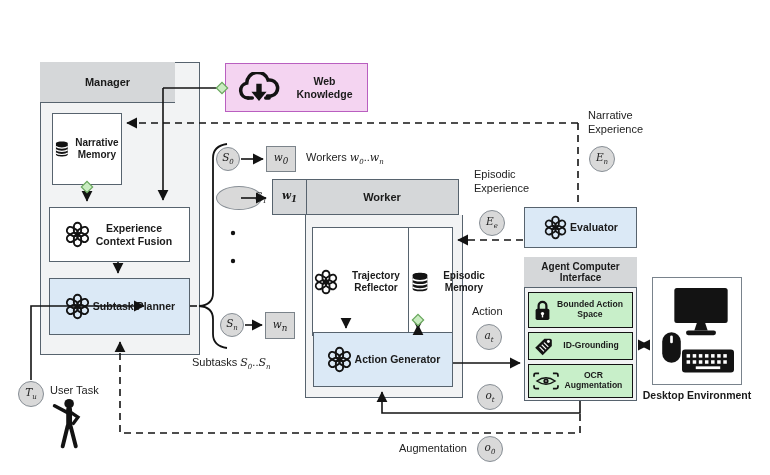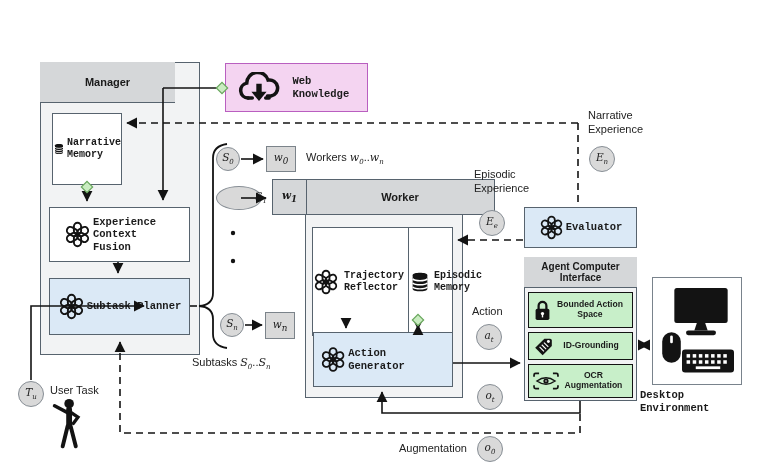--- a/index.html
+++ b/index.html
@@ -8,21 +8,21 @@
   .abs{position:absolute;box-sizing:border-box;}
   .panel{border:1.6px solid #57636e;background:#f2f3f4;}
   .hdr{background:#d5d7d9;border-bottom:1.6px solid #57636e;display:flex;align-items:center;justify-content:center;
        font-weight:bold;font-size:11px;text-align:center;line-height:1.15;}
   .whitebox{background:#ffffff;border:1.4px solid #57636e;}
   .bluebox{background:#dbe9f6;border:1.4px solid #57636e;}
   .pinkbox{background:#f4d4f1;border:1.6px solid #b95fc0;}
   .greenbox{background:#c8efc9;border:1.5px solid #131313;display:flex;align-items:center;padding:0 4px;}
   .greenbox .gtxt{flex:1;text-align:center;font-weight:bold;font-size:8.6px;line-height:1.15;}
   .iconrow{display:flex;align-items:center;justify-content:center;gap:2px;height:100%;padding:0 6px;}
-  .blabel{font-weight:bold;font-size:10.5px;line-height:1.2;font-family:Liberation Mono, monospace;}
+  .blabel{font-weight:bold;font-size:10.5px;line-height:1.2;text-align:center;}
   .circle{border-radius:50%;background:#d9d9d9;border:1.3px solid #878e95;display:flex;align-items:center;justify-content:center;
           font-family:"DejaVu Serif","Liberation Serif",serif;font-style:italic;font-size:10.5px;color:#222;}
   .circle sub,.math sub{font-size:7px;}
   .wbox{background:#d9d9d9;border:1.4px solid #7b838a;display:flex;align-items:center;justify-content:center;
         font-family:"DejaVu Serif","Liberation Serif",serif;font-style:italic;font-size:10.5px;}
   .math{font-family:"DejaVu Serif","Liberation Serif",serif;font-style:italic;}
   .caption{font-size:11px;color:#222;white-space:nowrap;}
   svg.overlay{position:absolute;left:0;top:0;pointer-events:none;}
   .vstack{display:flex;flex-direction:row;align-items:center;justify-content:center;height:100%;gap:3px;}
 </style>
@@ -180,21 +180,21 @@
     <span><span>w</span><sub>n</sub></span>
   </div>
 
   <div class="abs caption" style="left:306px;top:151px;">
     <span>Workers </span><span class="math"><span>w</span><sub>0</sub></span><span>..</span><span class="math"><span>w</span><sub>n</sub></span>
   </div>
   <div class="abs caption" style="left:192px;top:356px;">
     <span>Subtasks </span><span class="math"><span>S</span><sub>0</sub></span><span>..</span><span class="math"><span>S</span><sub>n</sub></span>
   </div>
 
-  <div class="abs hdr" style="left:272px;top:179px;width:223px;height:36px;border:1.6px solid #57636e;">
+  <div class="abs hdr" style="left:272px;top:179px;width:187px;height:36px;border:1.6px solid #57636e;">
     <div class="wbox" style="position:absolute;left:0;top:0;width:33px;height:100%;border:none;border-right:1.6px solid #57636e;background:#d5d7d9;">
       <span><span>w</span><sub>1</sub></span>
     </div>
     <span style="margin-left:33px;">Worker</span>
   </div>
   <div class="abs panel" style="left:305px;top:215px;width:158px;height:183px;border-top:none;"></div>
 
   <div class="abs whitebox" style="left:312px;top:227px;width:141px;height:109px;display:flex;">
     <div style="flex:1;border-right:1.4px solid #57636e;">
       <div class="vstack" style="gap:5px;">

